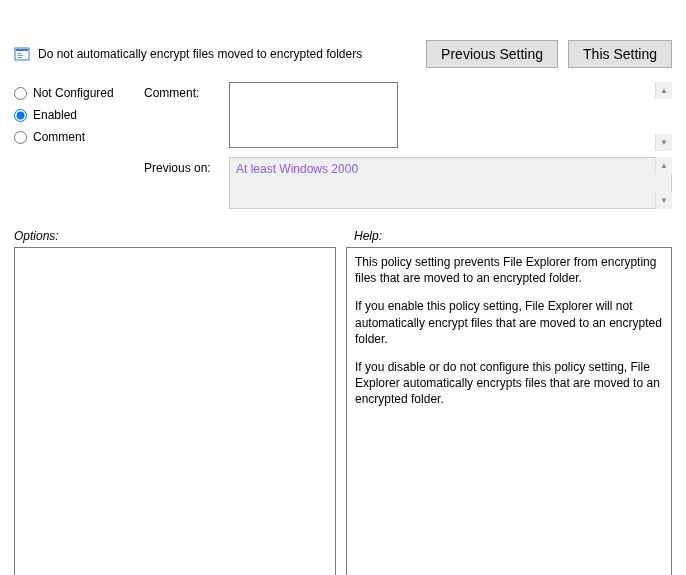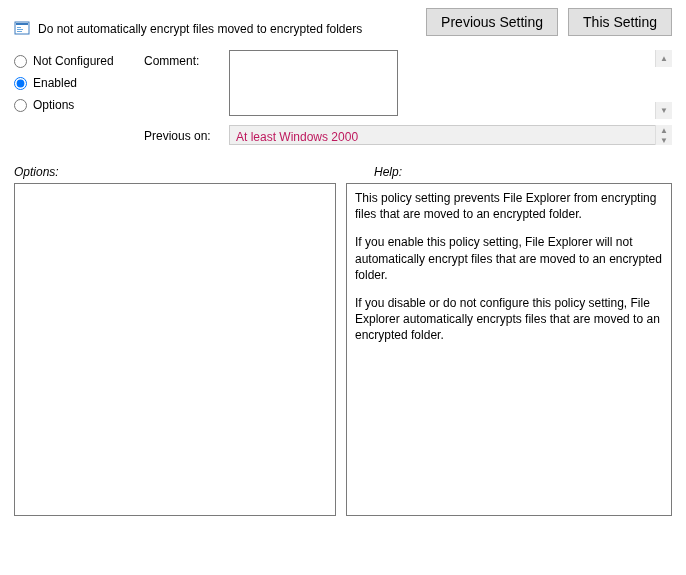--- a/index.html
+++ b/index.html
@@ -1,41 +1,41 @@
 <!DOCTYPE html>
 <html><head>
   <meta charset="utf-8">
   <style>
     * { box-sizing: border-box; font-family: 'Segoe UI', Tahoma, sans-serif; font-size: 12px; }
     body { margin: 0; background: #fff; width: 686px; height: 575px; overflow: hidden; color: #000; }
     .container { padding: 8px 14px 10px 14px; }
 
-    .header-row { display: flex; align-items: flex-end; gap: 8px; margin-bottom: 14px; }
+    .header-row { display: flex; align-items: center; gap: 8px; margin-bottom: 14px; margin-top: 32px; }
     .policy-icon { width: 16px; height: 16px; flex-shrink: 0; }
     .policy-title { flex: 1; }
     .nav-buttons { display: flex; gap: 10px; }
     .nav-btn { background: #e1e1e1; border: 1px solid #adadad; padding: 5px 14px; cursor: pointer; font-size: 14px; min-width: 96px; text-align: center; }
 
     .config-row { display: flex; align-items: flex-start; gap: 10px; }
     .radio-col { width: 120px; padding-top: 4px; }
     .radio-item { display: flex; align-items: center; gap: 6px; margin-bottom: 8px; cursor: pointer; }
     .radio-item input { margin: 0; }
     .fields-col { flex: 1; }
 
     .field-row { display: flex; align-items: flex-start; margin-bottom: 6px; }
     .field-label { width: 85px; text-align: left; padding-top: 4px; }
     .comment-box { flex: 1; height: 66px; border: 1px solid #7a7a7a; background: #fff; resize: none; padding: 4px 6px; font-family: inherit; position: relative; }
-    .supported-box { flex: 1; height: 20px; border: 1px solid #ccc; background: #f0f0f0; padding: 4px 6px; color: #be185d; position: relative; }
+    .supported-box { flex: 1; height: 52px; border: 1px solid #ccc; background: #f0f0f0; padding: 4px 6px; color: #8b5cf6; position: relative; }
 
     .scroll-arrows { position: absolute; right: 0; top: 0; bottom: 0; width: 17px; display: flex; flex-direction: column; justify-content: space-between; }
     .scroll-arrows .arr { height: 17px; background: #f0f0f0; border-left: 1px solid #ddd; display:flex; align-items:center; justify-content:center; font-size:8px; color:#888; }
 
     .labels-row { display: flex; margin-top: 14px; margin-bottom: 4px; font-style: italic; }
     .options-label { width: 340px; }
-    .help-label { flex: 1; margin-left: 20px; }
+    .help-label { flex: 1; }
 
     .panes-row { display: flex; gap: 10px; height: 333px; }
     .options-pane { width: 322px; border: 1px solid #7a7a7a; background: #fff; }
     .help-pane { flex: 1; border: 1px solid #7a7a7a; background: #fff; padding: 6px 8px; line-height: 1.35; overflow-y: auto; }
     .help-pane p { margin: 0 0 12px 0; }
 
     .wrap-field { position: relative; flex: 1; }
   </style>
 </head>
 <body>
@@ -63,21 +63,21 @@
       <label class="radio-item">
         <input type="radio" name="state" style="">
         <span>Not Configured</span>
       </label>
       <label class="radio-item">
         <input type="radio" name="state" checked="" style="">
         <span>Enabled</span>
       </label>
       <label class="radio-item">
         <input type="radio" name="state" style="">
-        <span>Options</span>
+        <span>Comment</span>
       </label>
     </div>
 
     <div class="fields-col">
       <div class="field-row">
         <span class="field-label">Comment:</span>
         <div class="wrap-field">
           <textarea class="comment-box" style=""></textarea>
           <div class="scroll-arrows">
             <div class="arr">▲</div>

